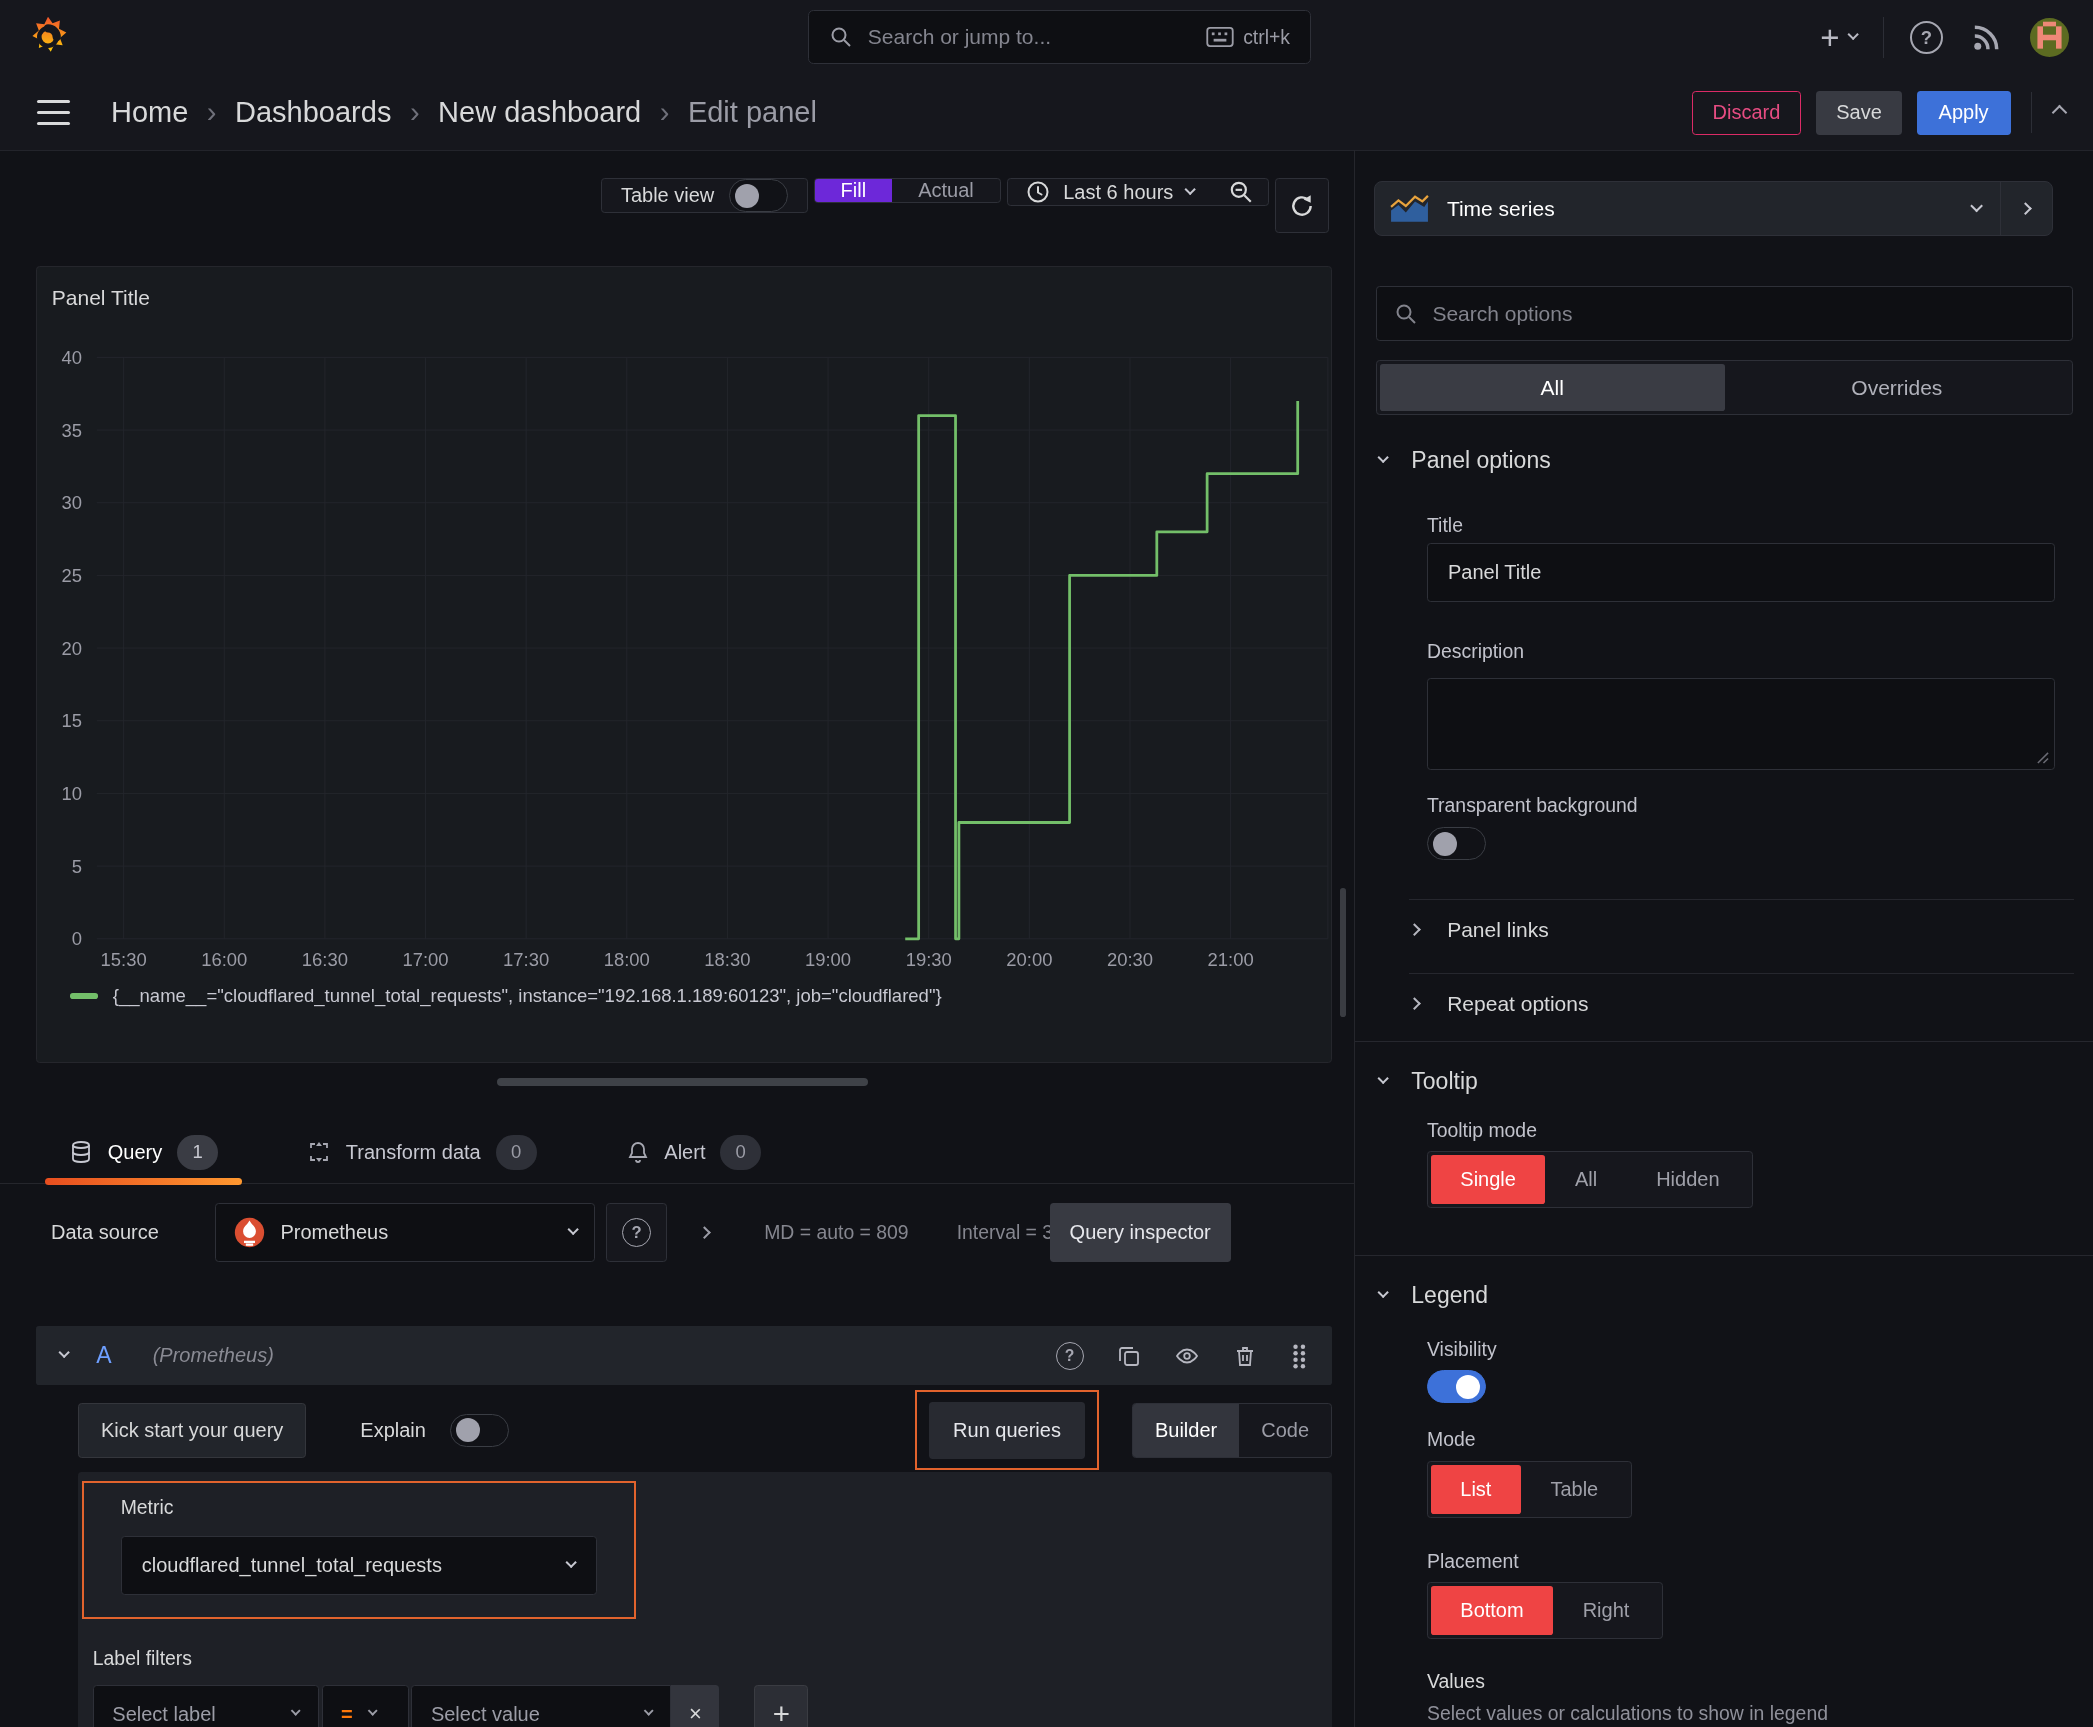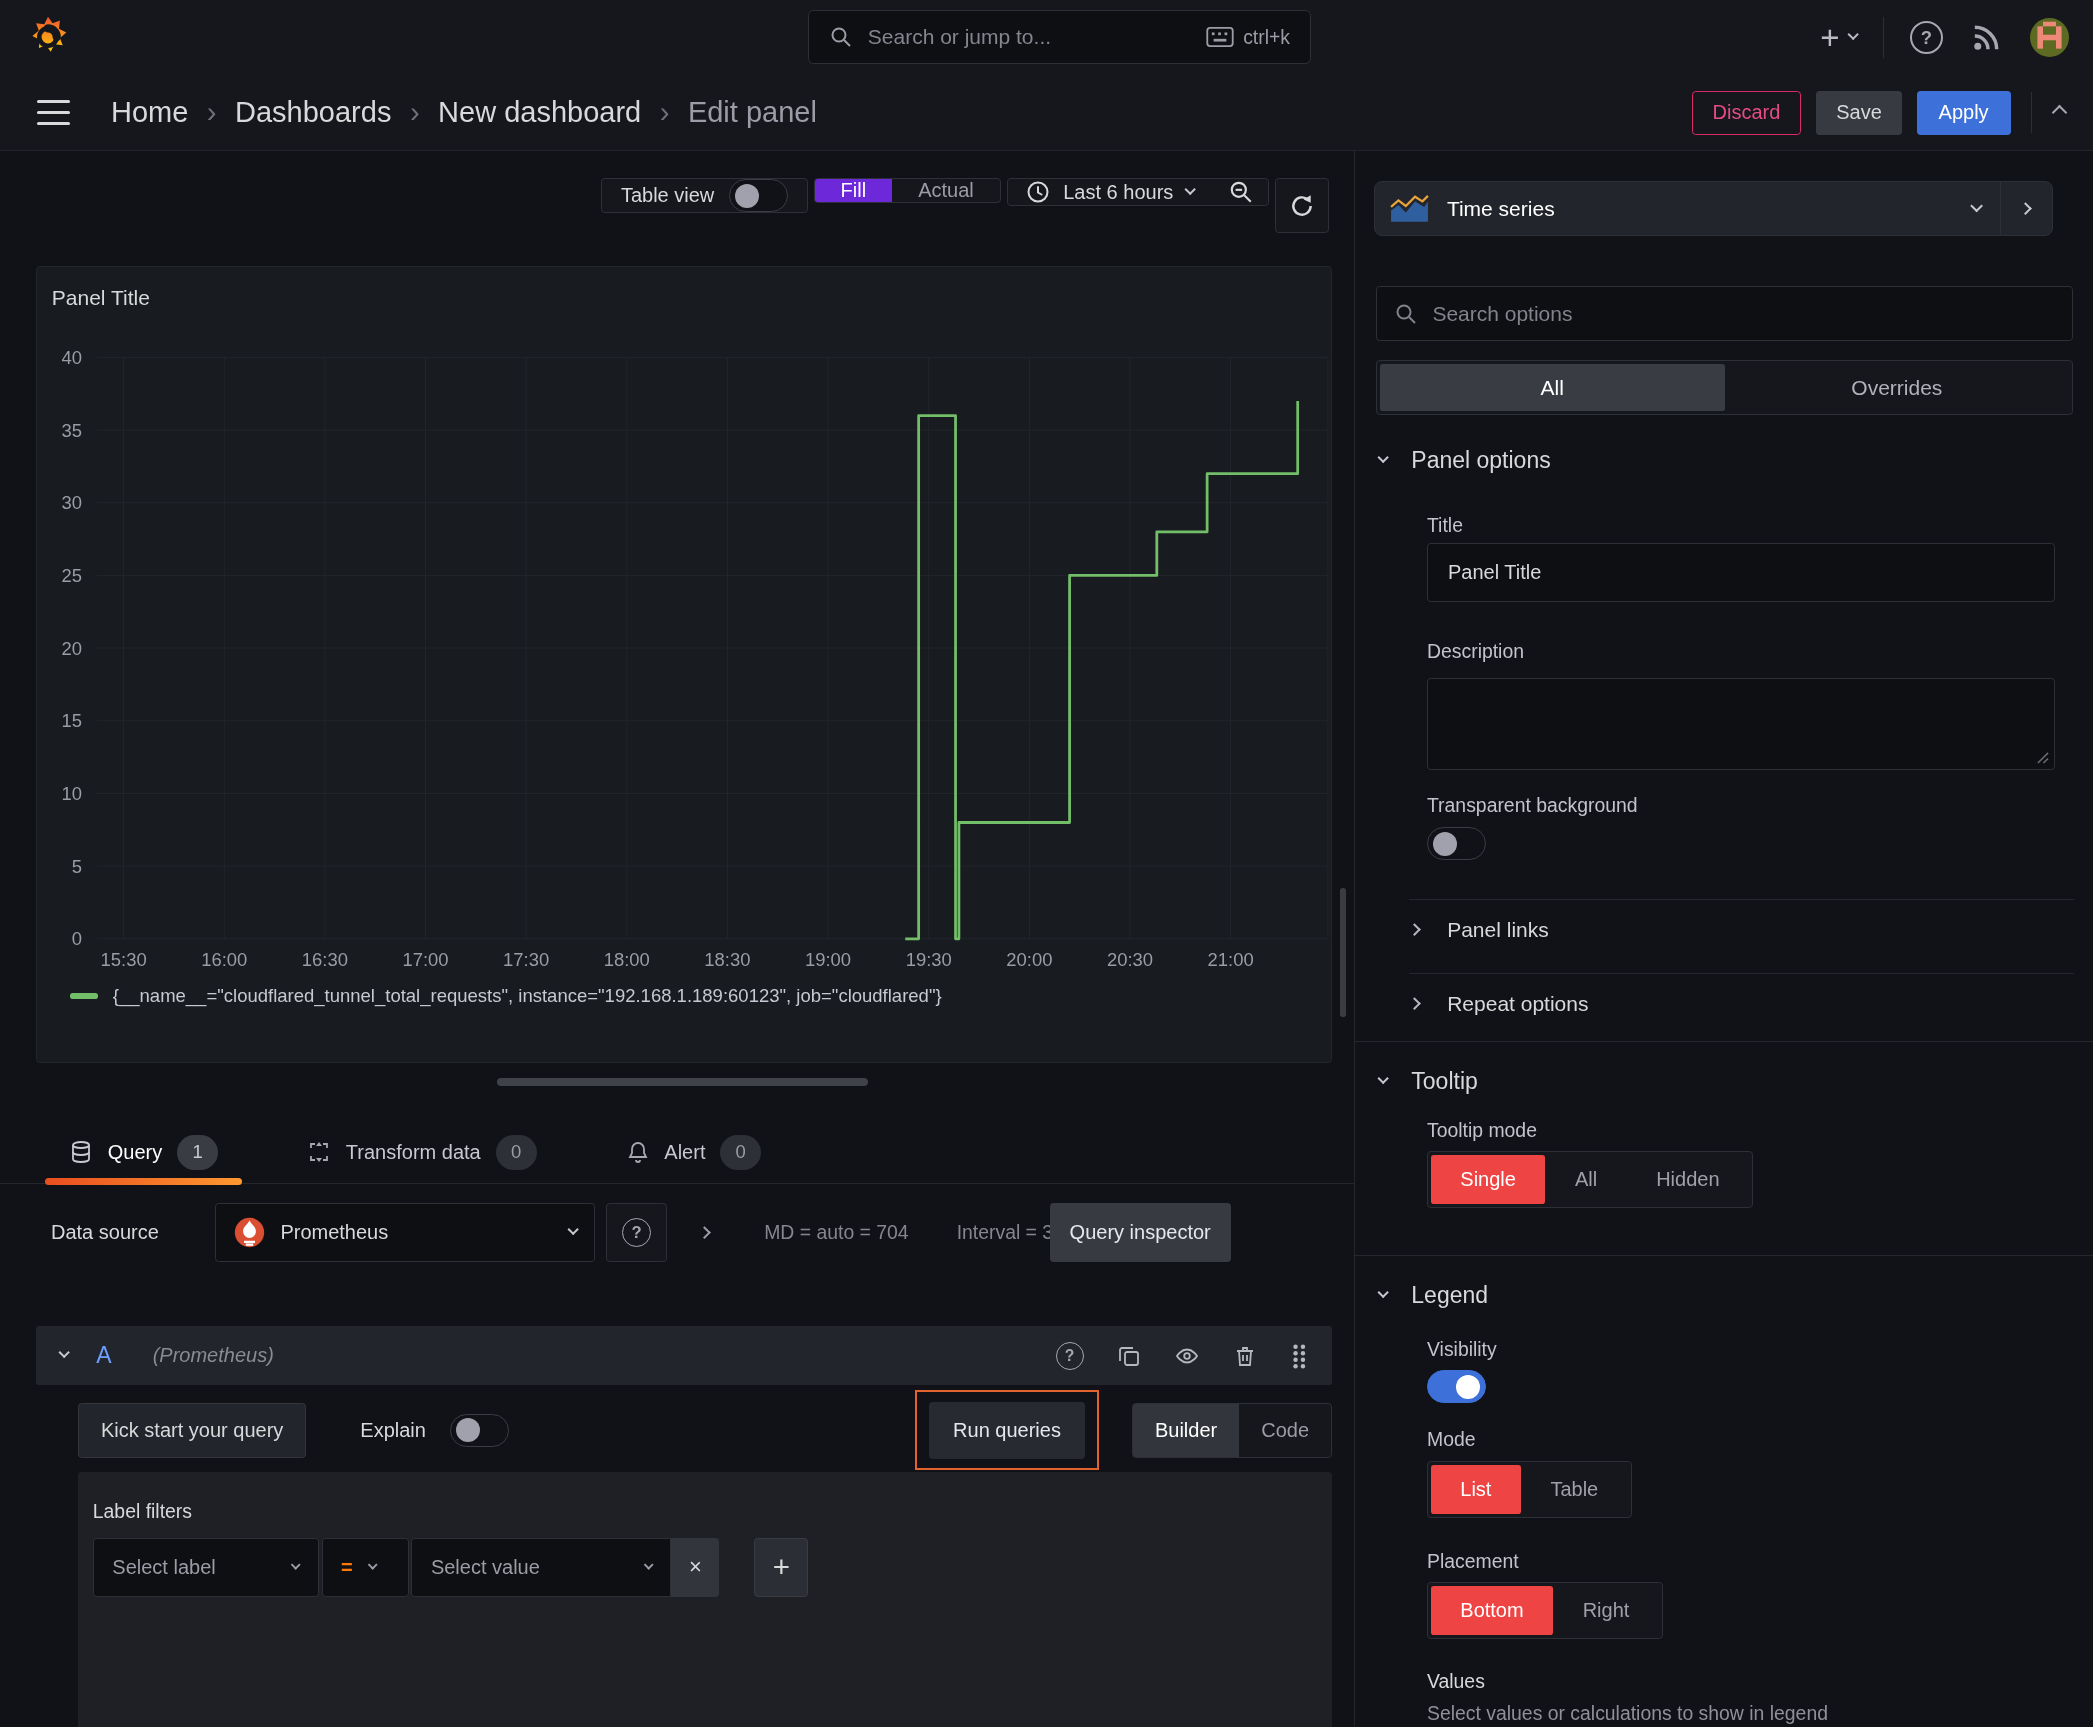--- a/index.html
+++ b/index.html
@@ -444,21 +444,21 @@
           <rect x="14" y="30" width="8" height="2.5" fill="#ffffff"></rect>
         </svg>
         <span class="name">Prometheus</span>
         <i class="chev down" style="width:8.3px;height:8.3px;color:#c7c8d1;"></i>
       </div>
       <span class="btn help-btn">
         <span class="qcircle" style="width:29.5px;height:29.5px;font-size:16.6px;border-width:1.8px;">?</span>
       </span>
       <i class="chev right ds-chev" style="width:9.2px;height:9.2px;"></i>
       <span class="ds-stats">
-        <span>MD = auto = 704</span>
+        <span>MD = auto = 809</span>
         <span>Interval = 30s</span>
       </span>
       <span class="btn qi-btn">Query inspector</span>
     </div>
 
     <div class="query-head">
       <i class="chev down" style="width:8.3px;height:8.3px;color:#c7c8d1;"></i>
       <span class="refid">A</span>
       <span class="refds">(Prometheus)</span>
       <span class="qh-icons">
@@ -507,20 +507,27 @@
       <span class="hl-box">
         <span class="btn runq-btn">Run queries</span>
       </span>
       <span class="bc-seg">
         <span class="opt active">Builder</span>
         <span class="opt">Code</span>
       </span>
     </div>
 
     <div class="metric-panel">
+      <div class="hl-metric">
+        <div class="field-label">Metric</div>
+        <div class="darkfield metric-dd">
+          <span class="val">cloudflared_tunnel_total_requests</span>
+          <i class="chev down" style="width:8.3px;height:8.3px;color:#c7c8d1;"></i>
+        </div>
+      </div>
       <div class="field-label lf-label">Label filters</div>
       <div class="lf-row">
         <div class="darkfield lf-dd" style="width:226px;">
           <span style="flex:1;">Select label</span>
           <i class="chev down" style="width:7.4px;height:7.4px;"></i>
         </div>
         <span class="gap2"></span>
         <div class="darkfield lf-dd lf-op" style="width:87px;">
           <span class="eq">=</span>
           <i class="chev down" style="width:7.4px;height:7.4px;"></i>

